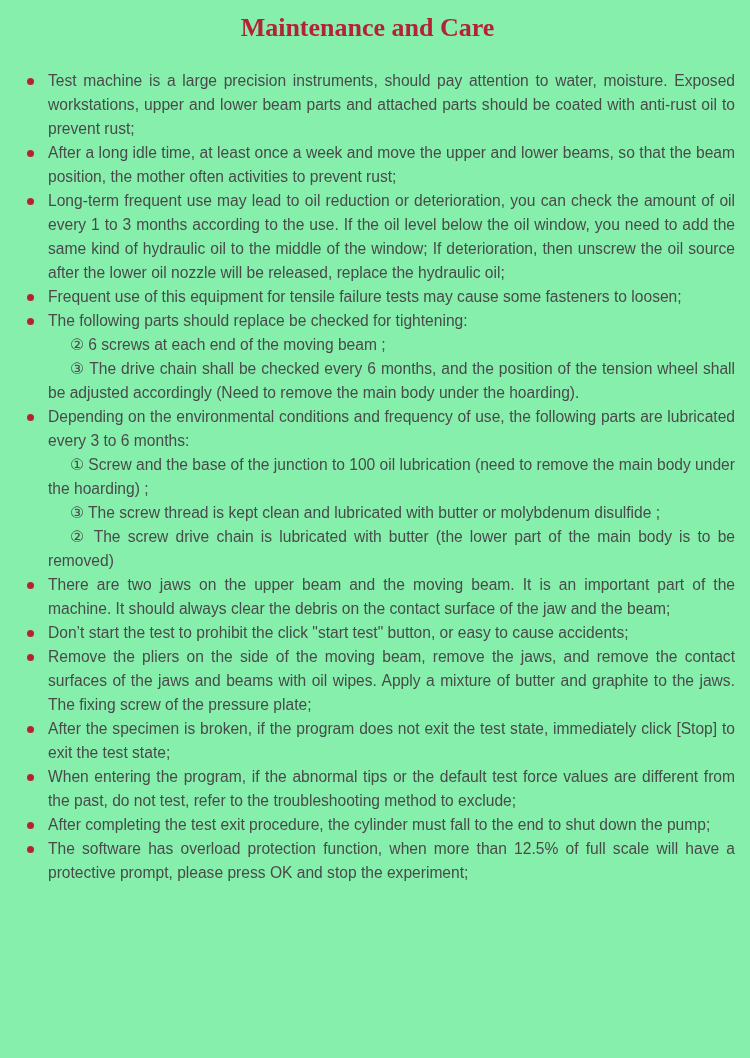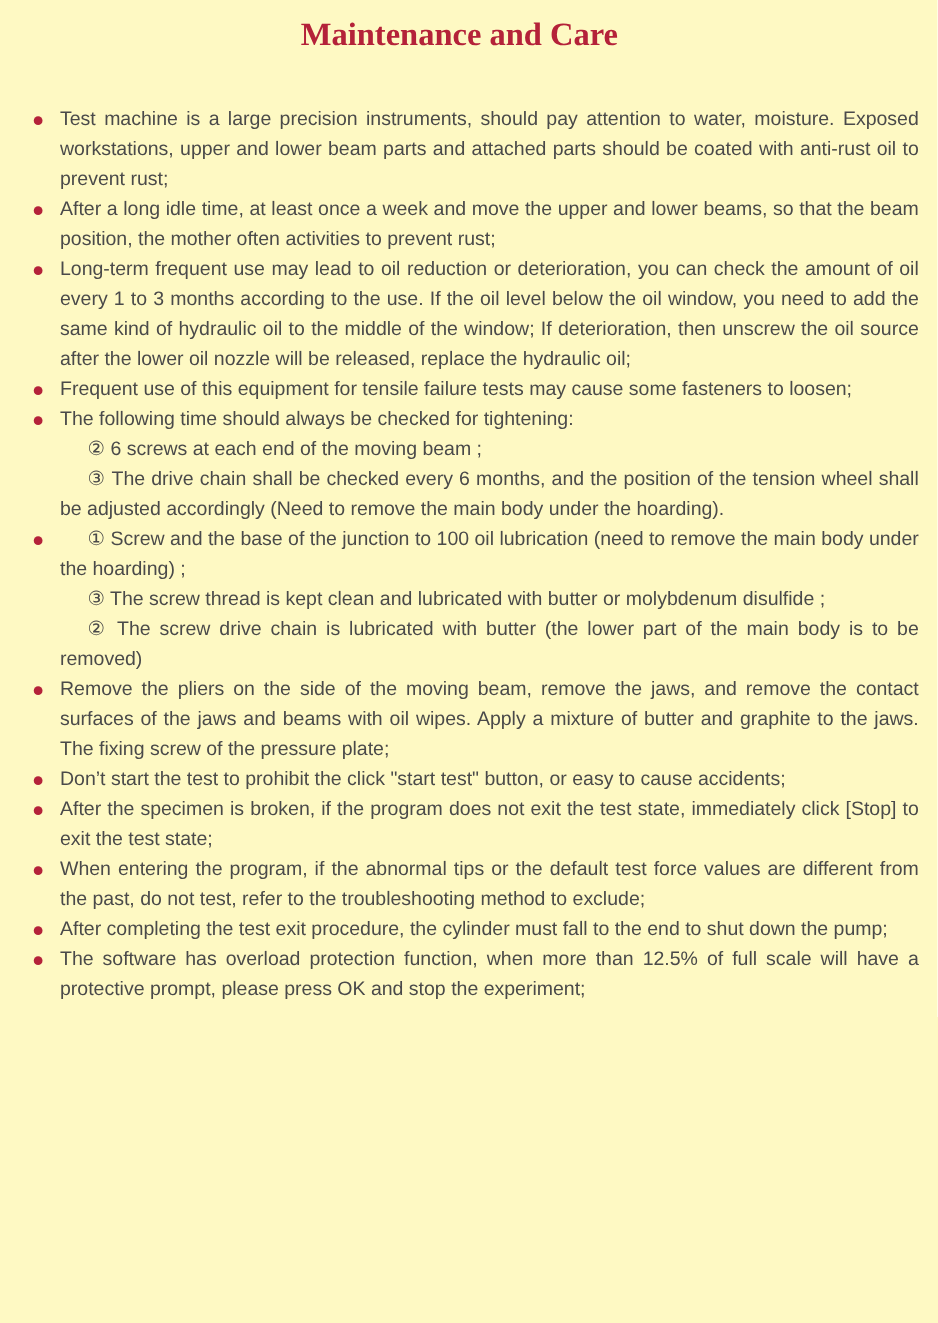--- a/index.html
+++ b/index.html
@@ -5,37 +5,37 @@
   html, body {
     margin: 0;
     padding: 0;
     background: #ffffff;
   }
   .page {
     position: relative;
     width: 750px;
     height: 1058px;
     box-sizing: border-box;
-    background: #fef9c3;
+    background: #86efac;
     overflow: hidden;
     padding-right: 15px;
     font-family: "Liberation Sans", "DejaVu Sans", sans-serif;
     color: #4a4a4a;
   }
   .doc-title {
     margin: 12px 0 0 0;
     text-align: center;
     font-family: "Liberation Serif", "DejaVu Serif", serif;
     font-weight: bold;
     font-size: 26px;
     line-height: 32px;
     color: #b42239;
   }
   .item-list {
-    margin-top: 40px;
+    margin-top: 25px;
   }
   .item {
     position: relative;
     padding-left: 48px;
   }
   .bullet {
     position: absolute;
     left: 27px;
     top: 8.5px;
     width: 7px;
@@ -77,41 +77,46 @@
       <p>Long-term frequent use may lead to oil reduction or deterioration, you can check the amount of oil every 1 to 3 months according to the use. If the oil level below the oil window, you need to add the same kind of hydraulic oil to the middle of the window; If deterioration, then unscrew the oil source after the lower oil nozzle will be released, replace the hydraulic oil;</p>
     </div>
 
     <div class="item">
       <span class="bullet"></span>
       <p>Frequent use of this equipment for tensile failure tests may cause some fasteners to loosen;</p>
     </div>
 
     <div class="item">
       <span class="bullet"></span>
-      <p>The following time should always be checked for tightening:</p>
+      <p>The following parts should replace be checked for tightening:</p>
       <p class="sub">② 6 screws at each end of the moving beam ;</p>
       <p class="sub">③ The drive chain shall be checked every 6 months, and the position of the tension wheel shall be adjusted accordingly (Need to remove the main body under the hoarding).</p>
     </div>
 
     <div class="item">
       <span class="bullet"></span>
+      <p>Depending on the environmental conditions and frequency of use, the following parts are lubricated every 3 to 6 months:</p>
       <p class="sub">① Screw and the base of the junction to 100 oil lubrication (need to remove the main body under the hoarding) ;</p>
       <p class="sub">③ The screw thread is kept clean and lubricated with butter or molybdenum disulfide ;</p>
       <p class="sub">② The screw drive chain is lubricated with butter (the lower part of the main body is to be removed)</p>
     </div>
 
-
     <div class="item">
       <span class="bullet"></span>
-      <p>Remove the pliers on the side of the moving beam, remove the jaws, and remove the contact surfaces of the jaws and beams with oil wipes. Apply a mixture of butter and graphite to the jaws. The fixing screw of the pressure plate;</p>
+      <p>There are two jaws on the upper beam and the moving beam. It is an important part of the machine. It should always clear the debris on the contact surface of the jaw and the beam;</p>
     </div>
 
     <div class="item">
       <span class="bullet"></span>
       <p>Don’t start the test to prohibit the click "start test" button, or easy to cause accidents;</p>
+    </div>
+
+    <div class="item">
+      <span class="bullet"></span>
+      <p>Remove the pliers on the side of the moving beam, remove the jaws, and remove the contact surfaces of the jaws and beams with oil wipes. Apply a mixture of butter and graphite to the jaws. The fixing screw of the pressure plate;</p>
     </div>
 
     <div class="item">
       <span class="bullet"></span>
       <p>After the specimen is broken, if the program does not exit the test state, immediately click [Stop] to exit the test state;</p>
     </div>
 
     <div class="item">
       <span class="bullet"></span>
       <p>When entering the program, if the abnormal tips or the default test force values are different from the past, do not test, refer to the troubleshooting method to exclude;</p>

